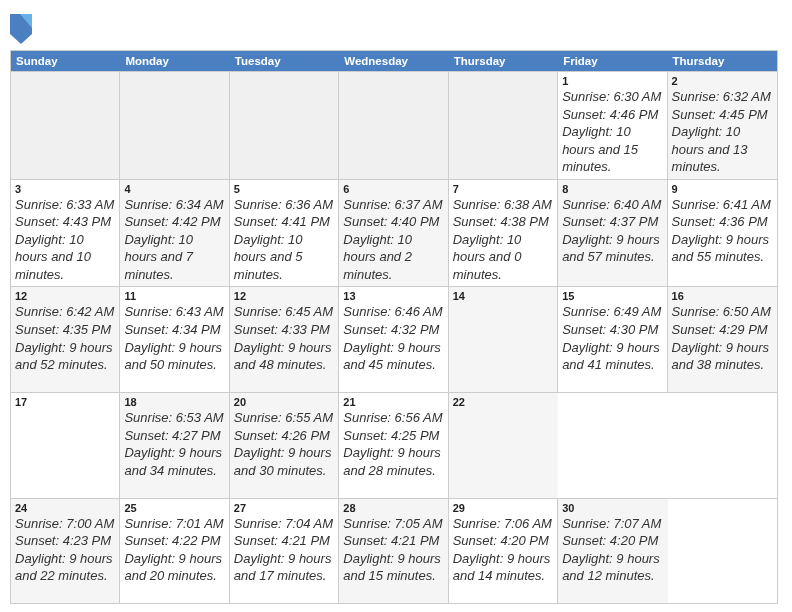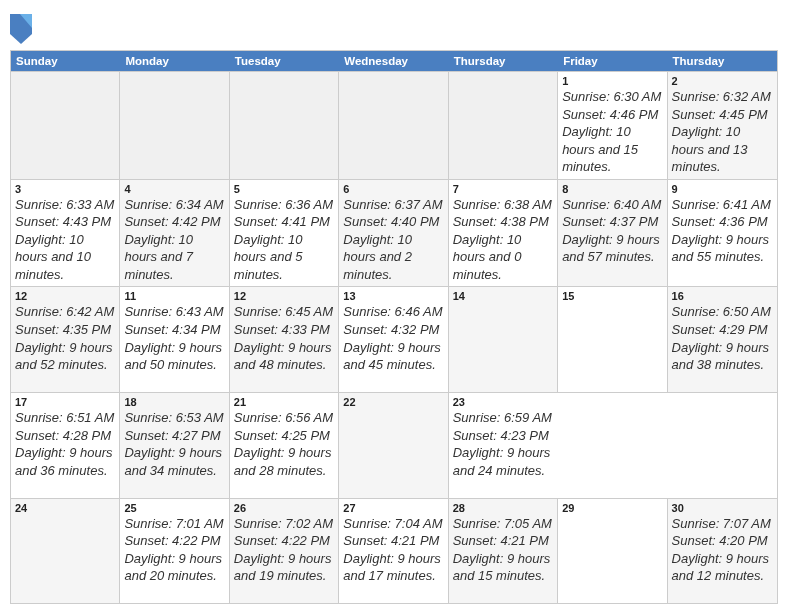--- a/index.html
+++ b/index.html
@@ -241,87 +241,87 @@
             <span class="day-num">13</span>
             <div class="day-info">Sunrise: 6:46 AM
 Sunset: 4:32 PM
 Daylight: 9 hours and 45 minutes.</div>
           </div>
           <div class="cal-cell shaded">
             <span class="day-num">14</span>
           </div>
           <div class="cal-cell">
             <span class="day-num">15</span>
+            <div class="day-info">Sunrise: 6:49 AM
+Sunset: 4:30 PM
+Daylight: 9 hours and 41 minutes.</div>
           </div>
           <div class="cal-cell shaded">
             <span class="day-num">16</span>
             <div class="day-info">Sunrise: 6:50 AM
 Sunset: 4:29 PM
 Daylight: 9 hours and 38 minutes.</div>
           </div>
         </div>
         <div class="cal-row">
           <div class="cal-cell">
             <span class="day-num">17</span>
-            <div class="day-info">Sunrise: 6:51 AM
-Sunset: 4:28 PM
-Daylight: 9 hours and 36 minutes.</div>
           </div>
           <div class="cal-cell shaded">
             <span class="day-num">18</span>
             <div class="day-info">Sunrise: 6:53 AM
 Sunset: 4:27 PM
 Daylight: 9 hours and 34 minutes.</div>
           </div>
+          <div class="cal-cell shaded">
+            <span class="day-num">20</span>
+            <div class="day-info">Sunrise: 6:55 AM
+Sunset: 4:26 PM
+Daylight: 9 hours and 30 minutes.</div>
+          </div>
           <div class="cal-cell">
             <span class="day-num">21</span>
             <div class="day-info">Sunrise: 6:56 AM
 Sunset: 4:25 PM
 Daylight: 9 hours and 28 minutes.</div>
           </div>
           <div class="cal-cell shaded">
             <span class="day-num">22</span>
           </div>
-          <div class="cal-cell">
-            <span class="day-num">23</span>
-            <div class="day-info">Sunrise: 6:59 AM
+        </div>
+        <div class="cal-row">
+          <div class="cal-cell shaded">
+            <span class="day-num">24</span>
+            <div class="day-info">Sunrise: 7:00 AM
 Sunset: 4:23 PM
-Daylight: 9 hours and 24 minutes.</div>
-          </div>
-        </div>
-        <div class="cal-row">
-          <div class="cal-cell shaded">
-            <span class="day-num">24</span>
+Daylight: 9 hours and 22 minutes.</div>
           </div>
           <div class="cal-cell">
             <span class="day-num">25</span>
             <div class="day-info">Sunrise: 7:01 AM
 Sunset: 4:22 PM
 Daylight: 9 hours and 20 minutes.</div>
           </div>
-          <div class="cal-cell shaded">
-            <span class="day-num">26</span>
-            <div class="day-info">Sunrise: 7:02 AM
-Sunset: 4:22 PM
-Daylight: 9 hours and 19 minutes.</div>
-          </div>
           <div class="cal-cell">
             <span class="day-num">27</span>
             <div class="day-info">Sunrise: 7:04 AM
 Sunset: 4:21 PM
 Daylight: 9 hours and 17 minutes.</div>
           </div>
           <div class="cal-cell shaded">
             <span class="day-num">28</span>
             <div class="day-info">Sunrise: 7:05 AM
 Sunset: 4:21 PM
 Daylight: 9 hours and 15 minutes.</div>
           </div>
           <div class="cal-cell">
             <span class="day-num">29</span>
+            <div class="day-info">Sunrise: 7:06 AM
+Sunset: 4:20 PM
+Daylight: 9 hours and 14 minutes.</div>
           </div>
           <div class="cal-cell shaded">
             <span class="day-num">30</span>
             <div class="day-info">Sunrise: 7:07 AM
 Sunset: 4:20 PM
 Daylight: 9 hours and 12 minutes.</div>
           </div>
         </div>
       </div>
   </div>

